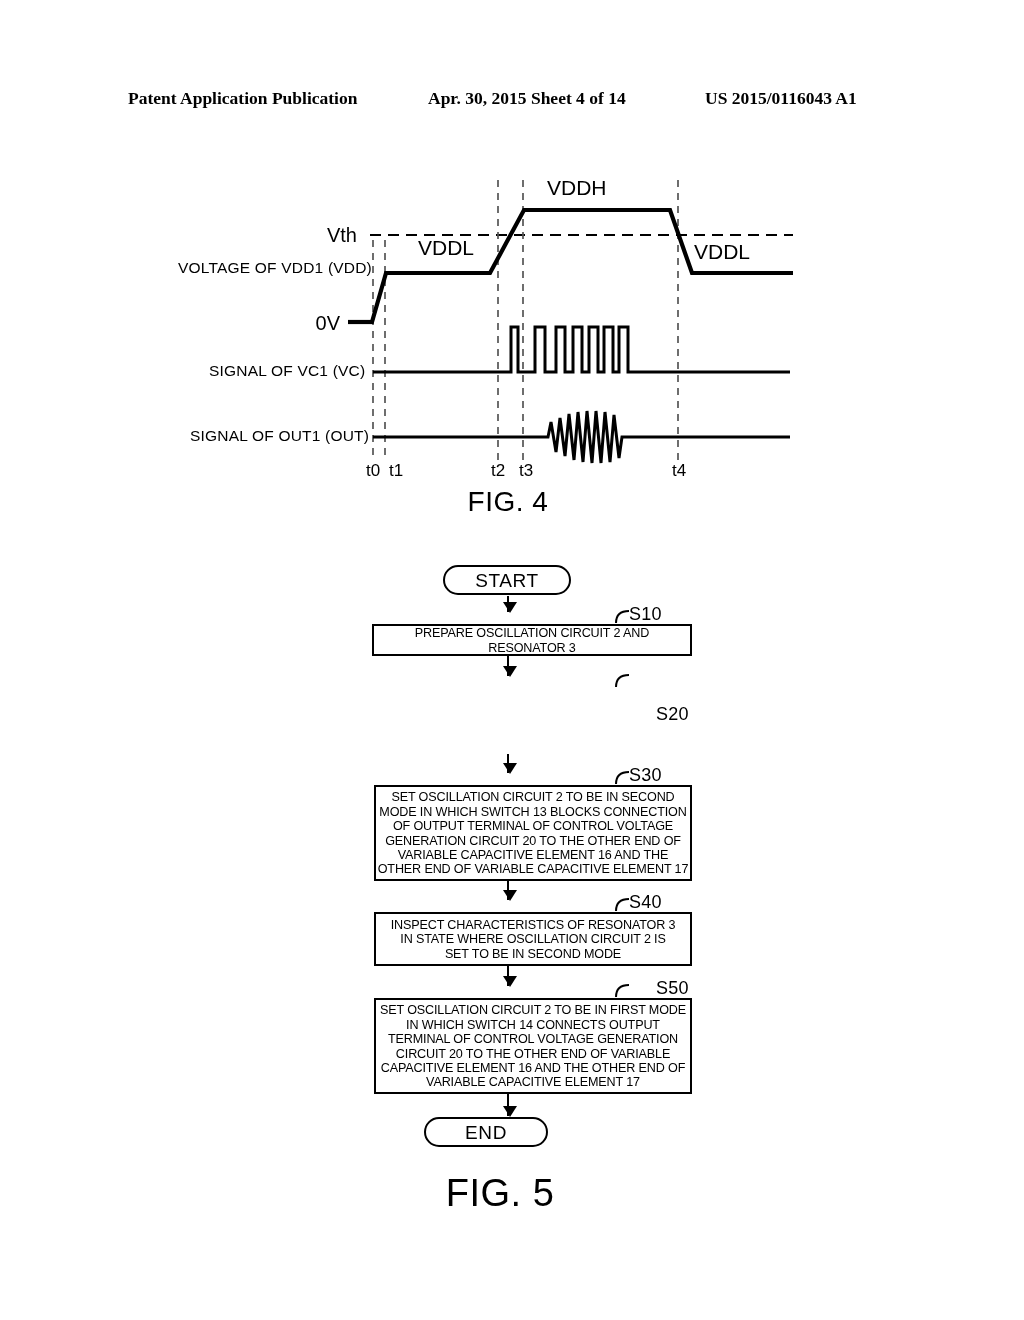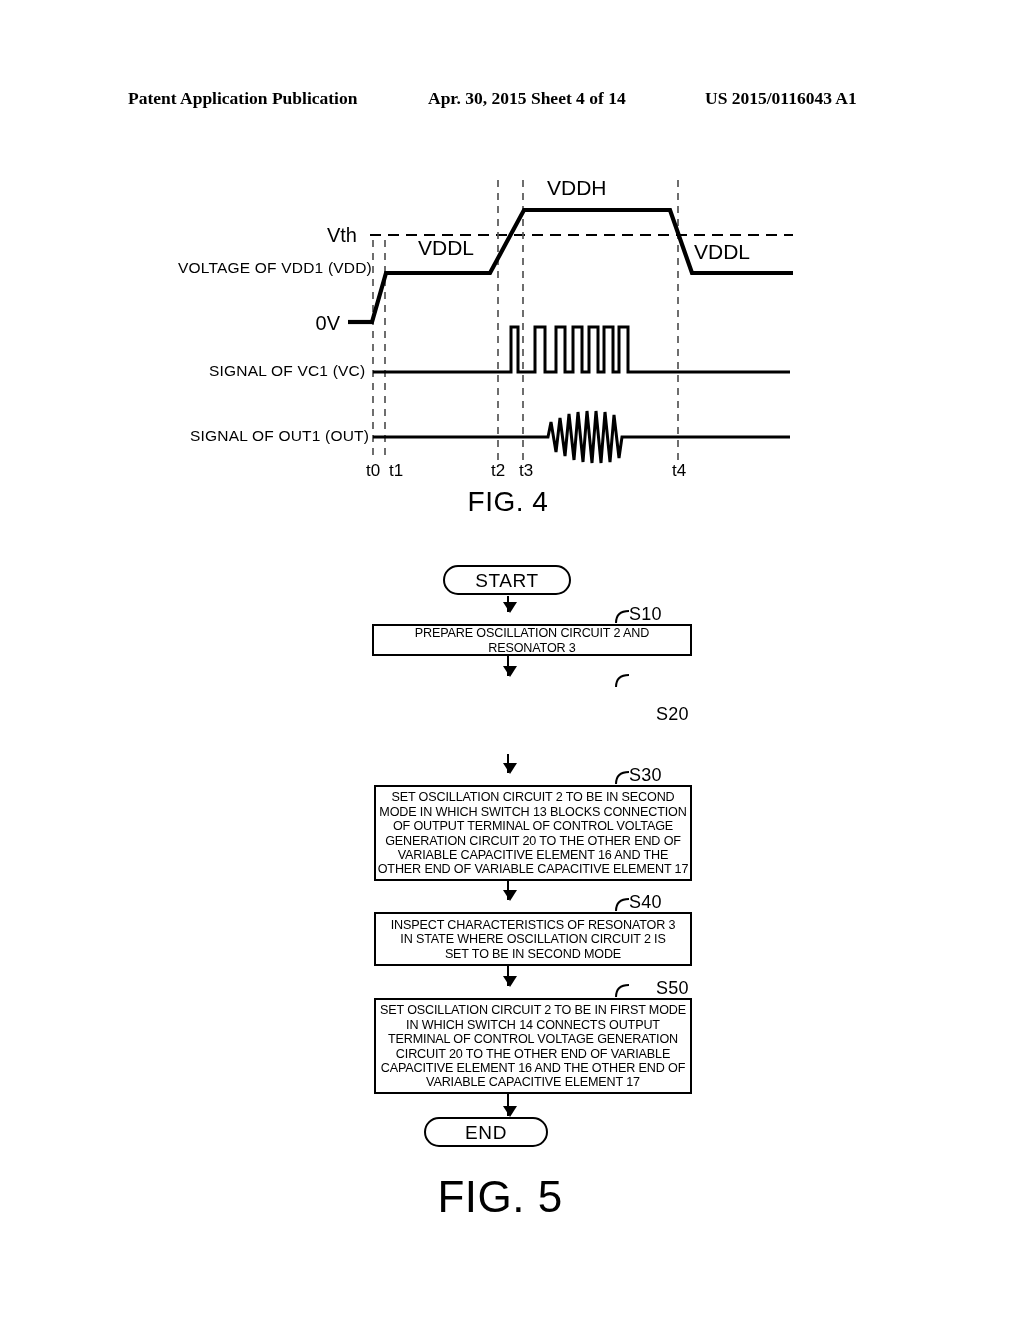--- a/index.html
+++ b/index.html
@@ -115,21 +115,21 @@
     border-left: 7.5px solid transparent;
     border-right: 7.5px solid transparent;
     border-top: 11px solid #000;
   }
   #fig5-caption {
     position: absolute;
     left: 0;
     top: 1172px;
     width: 1008px;
     text-align: center;
-    font-size: 44px;
+    font-size: 38px;
     letter-spacing: 0.5px;
   }
   #fig5-caption span { margin-left: -8px; }
 </style>
 </head>
 <body>
 
 <div id="pub-header">
   <span class="h-left">Patent Application Publication</span>
   <span class="h-mid">Apr. 30, 2015  Sheet 4 of 14</span>

